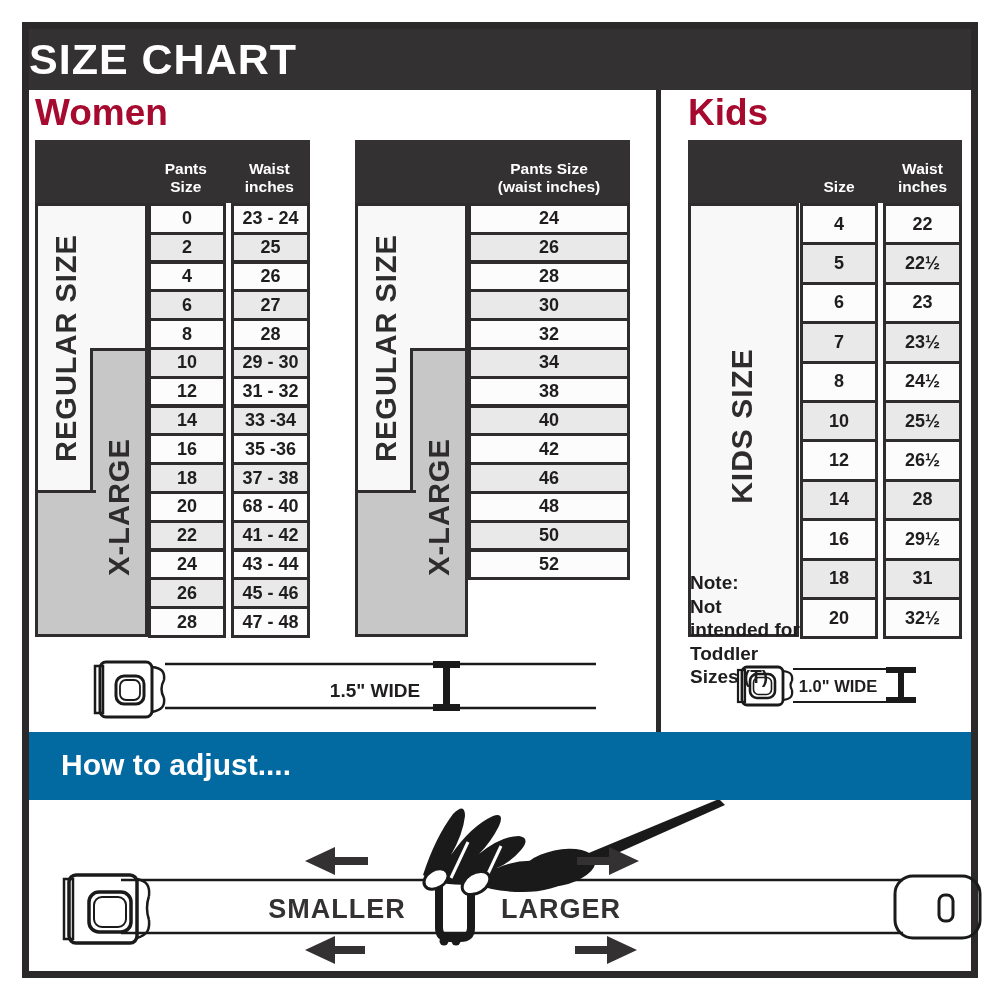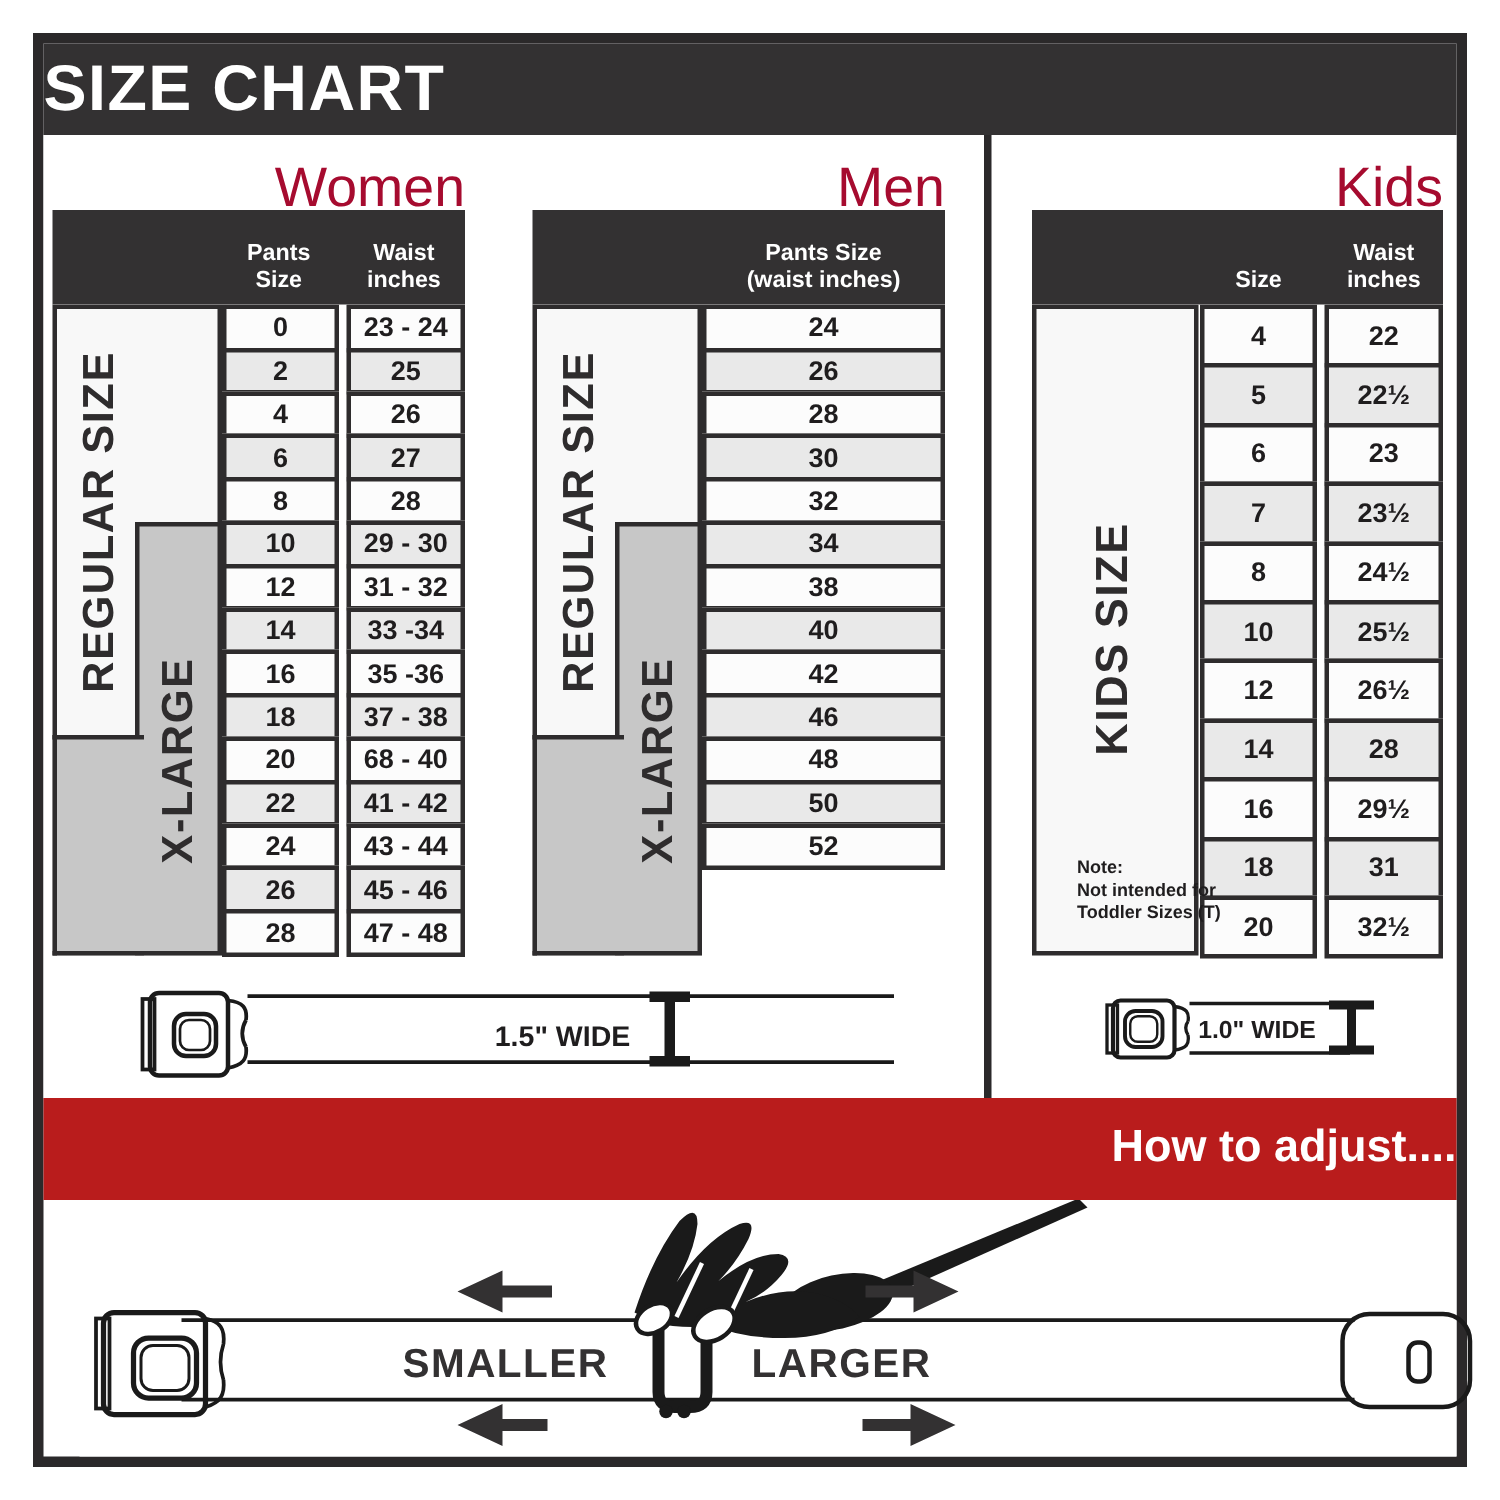--- a/index.html
+++ b/index.html
@@ -3,48 +3,48 @@
 <meta charset="utf-8">
 <style>
   html,body{margin:0;padding:0;background:#fff;}
   #stage{position:relative;width:1000px;height:1000px;background:#fff;overflow:hidden;
          font-family:"Liberation Sans","DejaVu Sans",sans-serif;color:#242223;}
   .sheet{position:absolute;left:22px;top:22px;width:956px;height:956px;
          border:7px solid #2b292a;box-sizing:border-box;background:#fff;}
   .titlebar{height:61px;background:#333132;color:#fff;text-align:left;
             font-size:43px;font-weight:bold;line-height:60px;letter-spacing:1px;}
   .tables-area{position:relative;height:642px;background:#fff;}
-  .adjustbar{height:68px;background:#b91c1c;color:#fff;font-size:30px;font-weight:bold;
-             line-height:66px;padding-left:32px;box-sizing:border-box;text-align:right;}
+  .adjustbar{height:68px;background:#0369a1;color:#fff;font-size:30px;font-weight:bold;
+             line-height:66px;padding-left:32px;box-sizing:border-box;}
   .bottom{position:relative;height:171px;background:#fff;margin-left:24px;}
   .divider{position:absolute;left:627px;top:0;width:5px;height:642px;background:#2b292a;}
-  .sec-title{position:absolute;top:14px;height:46px;text-align:right;
-             font-size:37px;font-weight:normal;color:#a60b2f;}
+  .sec-title{position:absolute;top:2px;height:46px;text-align:left;
+             font-size:37px;font-weight:bold;color:#a60b2f;}
   .thead{position:absolute;background:#333132;color:#fff;height:63px;box-sizing:border-box;
          display:flex;align-items:flex-end;padding-bottom:7px;}
   .hcol{text-align:center;font-size:15.5px;font-weight:bold;line-height:1.15;white-space:pre-line;margin-top:21px;}
   .wbox{position:absolute;background:#f8f8f8;border:3px solid #2e2c2d;box-sizing:border-box;z-index:1;}
   .gboxA{position:absolute;background:#c7c7c7;border:3px solid #2e2c2d;box-sizing:border-box;z-index:2;}
   .gboxB{position:absolute;background:#c7c7c7;border-left:3px solid #2e2c2d;border-bottom:3px solid #2e2c2d;
          border-top:3px solid #2e2c2d;box-sizing:border-box;z-index:3;}
   .vlabel{position:absolute;transform:rotate(-90deg);text-align:center;font-weight:bold;
           font-size:29px;letter-spacing:1px;color:#2e2c2d;z-index:4;line-height:30px;}
   .rows{position:absolute;top:113px;z-index:4;}
   .rows>div{display:flex;gap:5px;}
   .rows.pitch15>div{height:31.7px;margin-top:-2.9px;}
   .rows.pitch11>div{height:42.4px;margin-top:-3px;}
   .rows>div:first-of-type{margin-top:0;}
   .cell{border:3px solid #2e2c2d;background:#fcfcfc;box-sizing:border-box;display:flex;
         align-items:center;justify-content:center;font-weight:bold;font-size:18px;color:#1f1d1e;}
   .rows>div:nth-of-type(even) .cell{background:#e9e9e9;}
   .c1{width:78px;flex:none;}
   .c2{flex:1;}
   .cfull{flex:1;}
-  .note{position:absolute;left:661px;top:481px;width:112px;font-size:12px;font-weight:bold;
-        line-height:1.24;white-space:pre-line;z-index:5;color:#1f1d1e;margin-left:28px;}
+  .note{position:absolute;left:661px;top:481px;width:112px;font-size:19px;font-weight:bold;
+        line-height:1.24;white-space:pre-line;z-index:5;color:#1f1d1e;}
   .beltsvg{position:absolute;z-index:4;}
   .ink{stroke:#1a1a1a;fill:none;}
   .belt-text{font-family:"Liberation Sans","DejaVu Sans",sans-serif;font-weight:bold;fill:#1f1d1e;}
   .dirlabel{font-family:"Liberation Sans","DejaVu Sans",sans-serif;font-weight:bold;fill:#333132;
             font-size:27px;letter-spacing:1px;}
 </style>
 </head>
 <body>
 
 <div id="stage">
@@ -123,21 +123,20 @@
           <div>
             <div class="cell c1">26</div>
             <div class="cell c2">45 - 46</div>
           </div>
           <div>
             <div class="cell c1">28</div>
             <div class="cell c2">47 - 48</div>
           </div>
         </div>
 
-      <div class="sec-title" style="left:326px;width:275px;">Men</div>
       <div class="thead" style="left:326px;top:50px;width:275px;padding-left:113px;">
         <div class="hcol" style="width:162px;">Pants Size
 (waist inches)</div>
       </div>
       <div class="wbox" style="left:326px;top:113px;width:113px;height:290px;"></div>
       <div class="gboxA" style="left:381px;top:258px;width:58px;height:289px;"></div>
       <div class="gboxB" style="left:326px;top:400px;width:61px;height:147px;"></div>
       <div class="vlabel" style="left:217px;top:243px;width:280px;height:30px;">REGULAR SIZE</div>
       <div class="vlabel" style="left:280px;top:402px;width:260px;height:30px;">X-LARGE</div>
       <div class="rows pitch15" style="left:439px;width:162px;">

